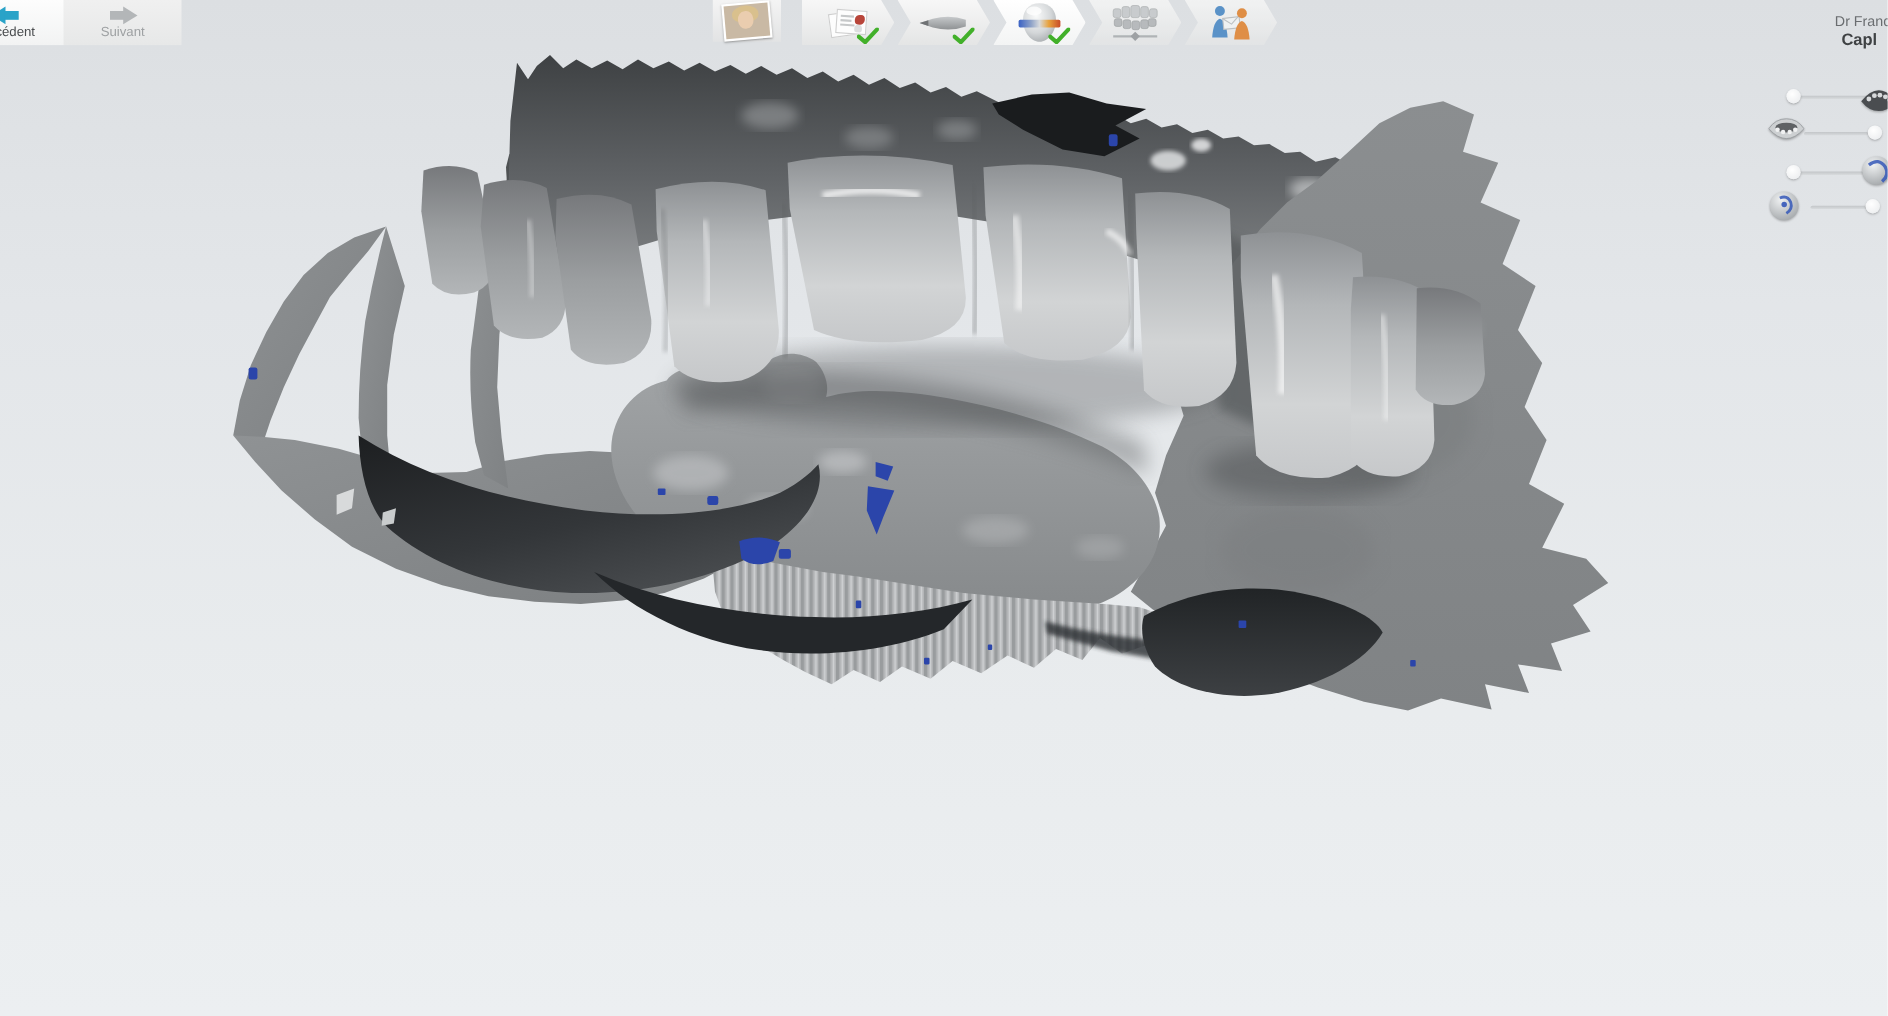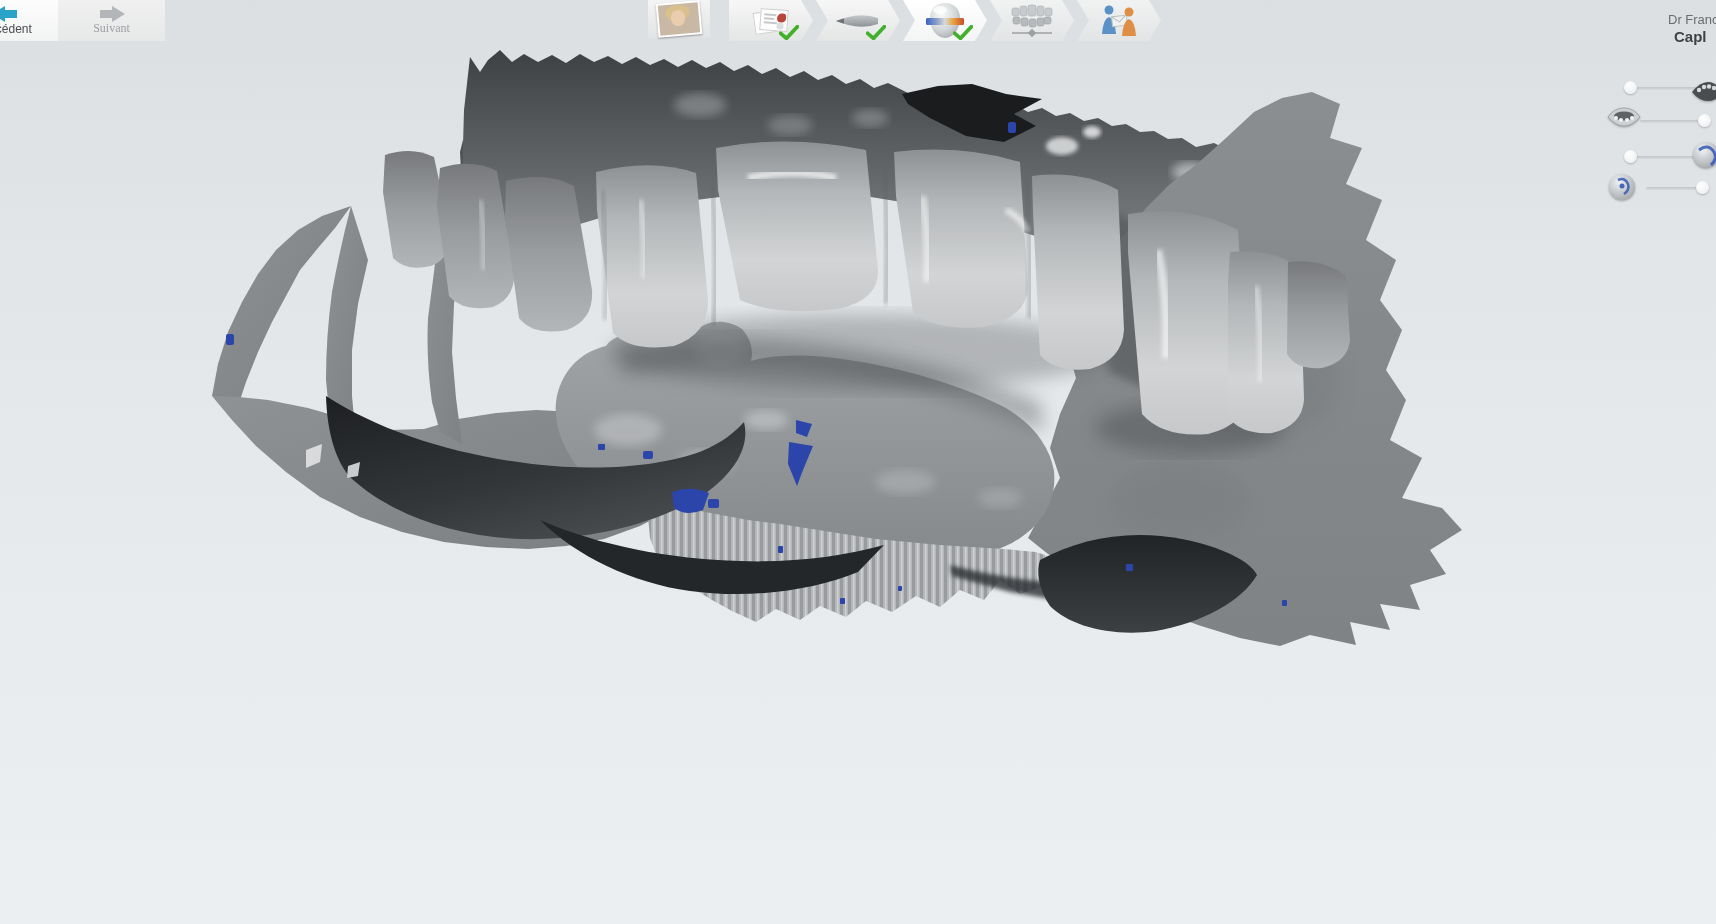--- a/index.html
+++ b/index.html
@@ -5,21 +5,21 @@
   html,body{margin:0;padding:0;}
   body{
     width:1716px;height:924px;overflow:hidden;position:relative;
     font-family:"Liberation Sans",sans-serif;
     background:linear-gradient(180deg,#dcdfe2 0%,#e3e6e9 30%,#e9ecee 70%,#eceff1 100%);
   }
   
   .nav{position:absolute;left:-49px;top:0;display:flex;}
   .nav-btn{width:107px;height:41px;position:relative;cursor:pointer;}
   .nav-btn.prev{background:linear-gradient(180deg,#fdfdfd,#f2f3f3);}
-  .nav-btn.next{background:linear-gradient(180deg,#f0f0f0,#e7e8e8);font-family:Liberation Serif, serif;}
+  .nav-btn.next{background:linear-gradient(180deg,#f0f0f0,#e7e8e8);}
   .nav-btn .lbl{position:absolute;bottom:5px;width:100%;text-align:center;font-size:12px;}
   .nav-btn.prev .lbl{color:#4a4d4f;}
   .nav-btn.next .lbl{color:#9ea1a3;}
   .arrow{position:absolute;top:6px;left:50%;transform:translateX(-50%);width:26px;height:16px;}
   .arrow .head{position:absolute;top:0;width:0;height:0;border-top:8px solid transparent;border-bottom:8px solid transparent;}
   .arrow .tail{position:absolute;top:4px;width:13px;height:8px;}
   .arrow.left .head{left:0;border-right:13px solid #2aa3c8;}
   .arrow.left .tail{left:12px;background:#2aa3c8;}
   .arrow.right .head{right:0;border-left:13px solid #b3b6b8;}
   .arrow.right .tail{right:12px;background:#b3b6b8;}

